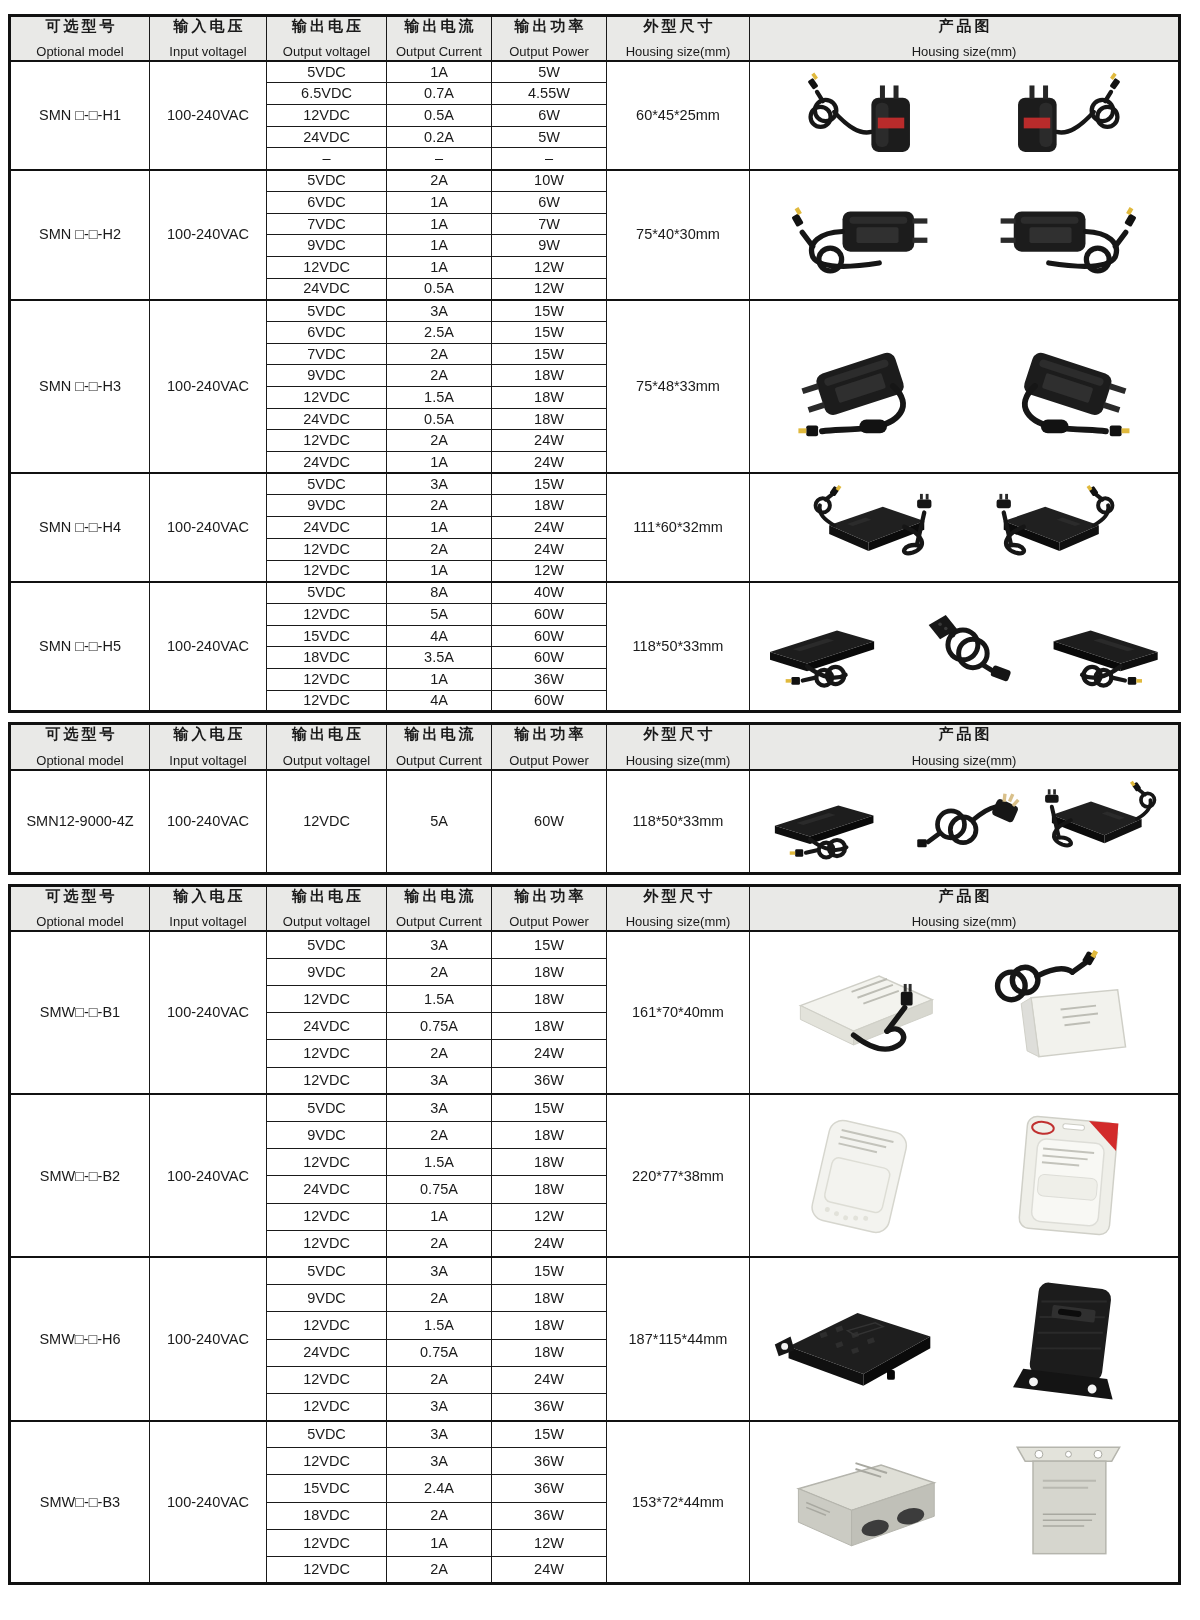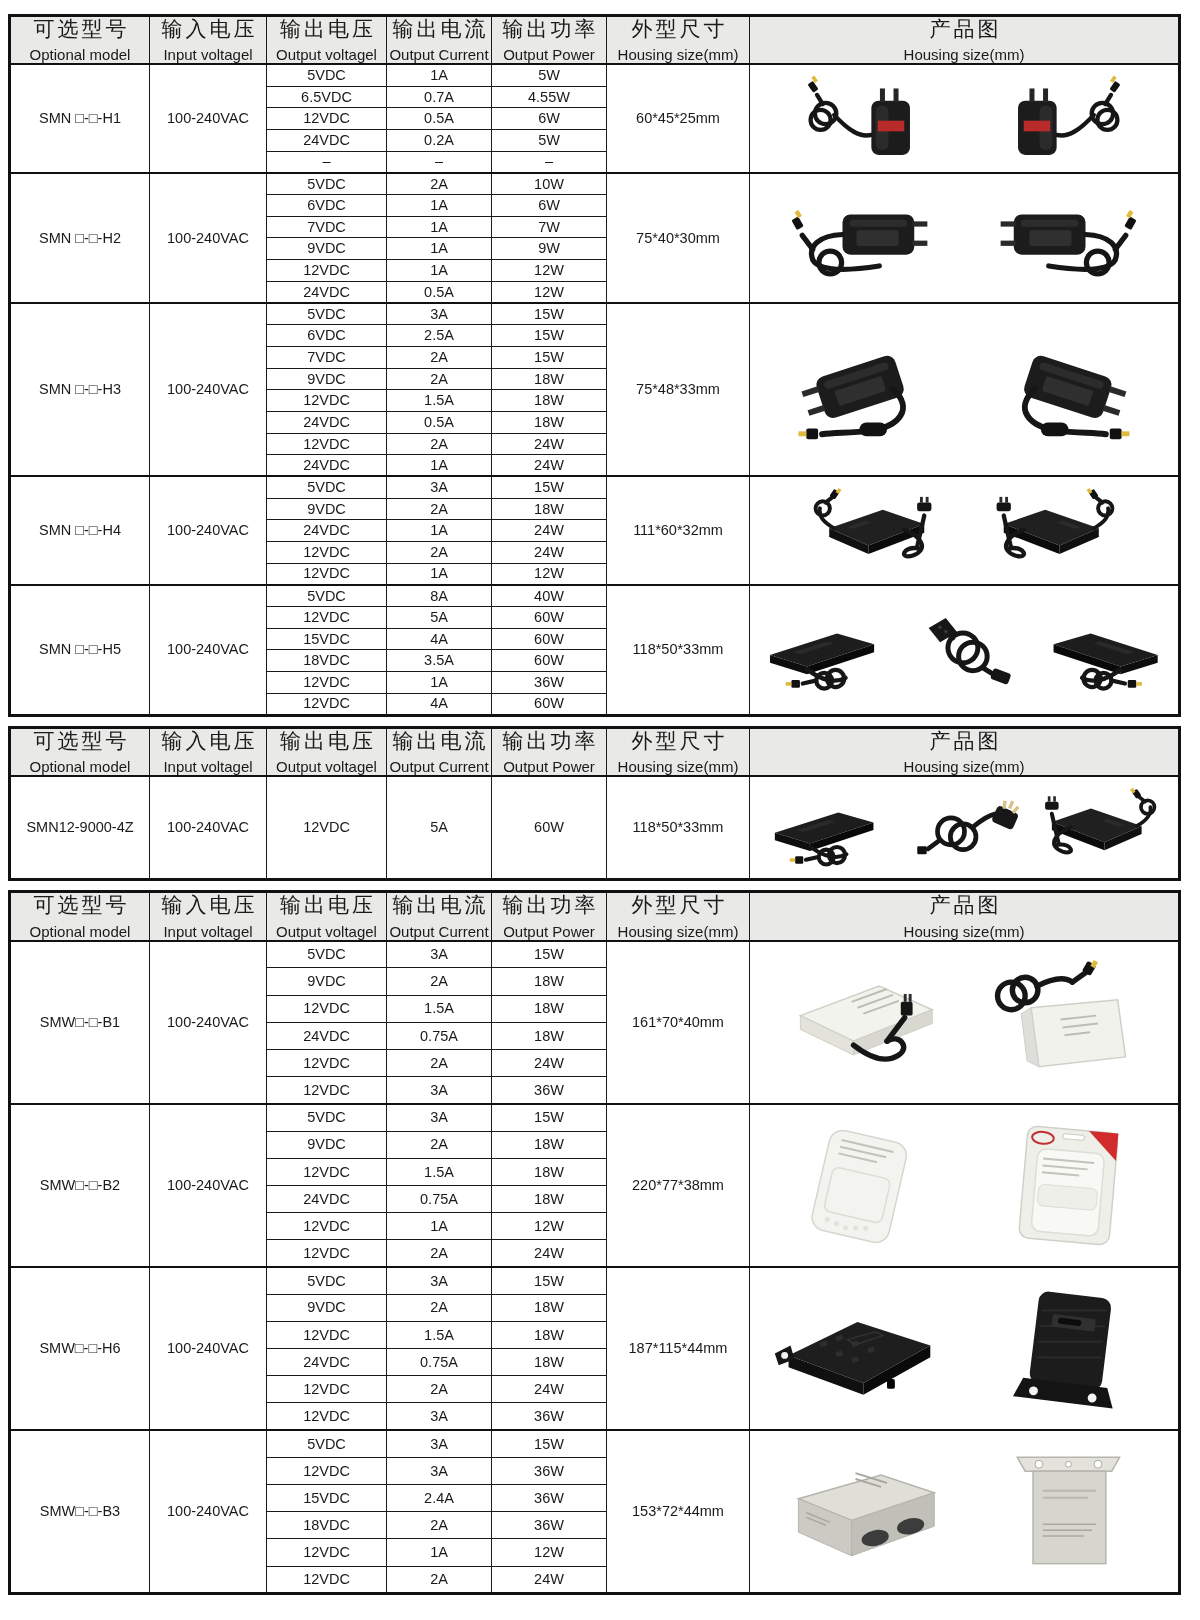--- a/index.html
+++ b/index.html
@@ -31,22 +31,22 @@
     font-size:14.5px;
     overflow:hidden;
     line-height:1.15;
   }
   table.spec thead th{
     background:#e9e9e7;
     border-bottom:2px solid #111;
     height:37px;
     font-weight:normal;
   }
-  .col-zh{font-size:21px;letter-spacing:3px;text-indent:3px;font-weight:400;}
-  .col-en{font-size:15px;margin-top:5px;color:#1a1a1a;}
+  .col-zh{font-size:15px;letter-spacing:3px;text-indent:3px;font-weight:700;}
+  .col-en{font-size:13px;margin-top:11px;color:#1a1a1a;}
   tr.sec > td{border-top:2.5px solid #111;}
   td.photo-cell{background:#fff;}
   .photos{
     display:flex;align-items:center;justify-content:space-evenly;
     width:100%;height:100%;
   }
   .photos svg{display:block;}
 </style>
 </head>
 <body>

